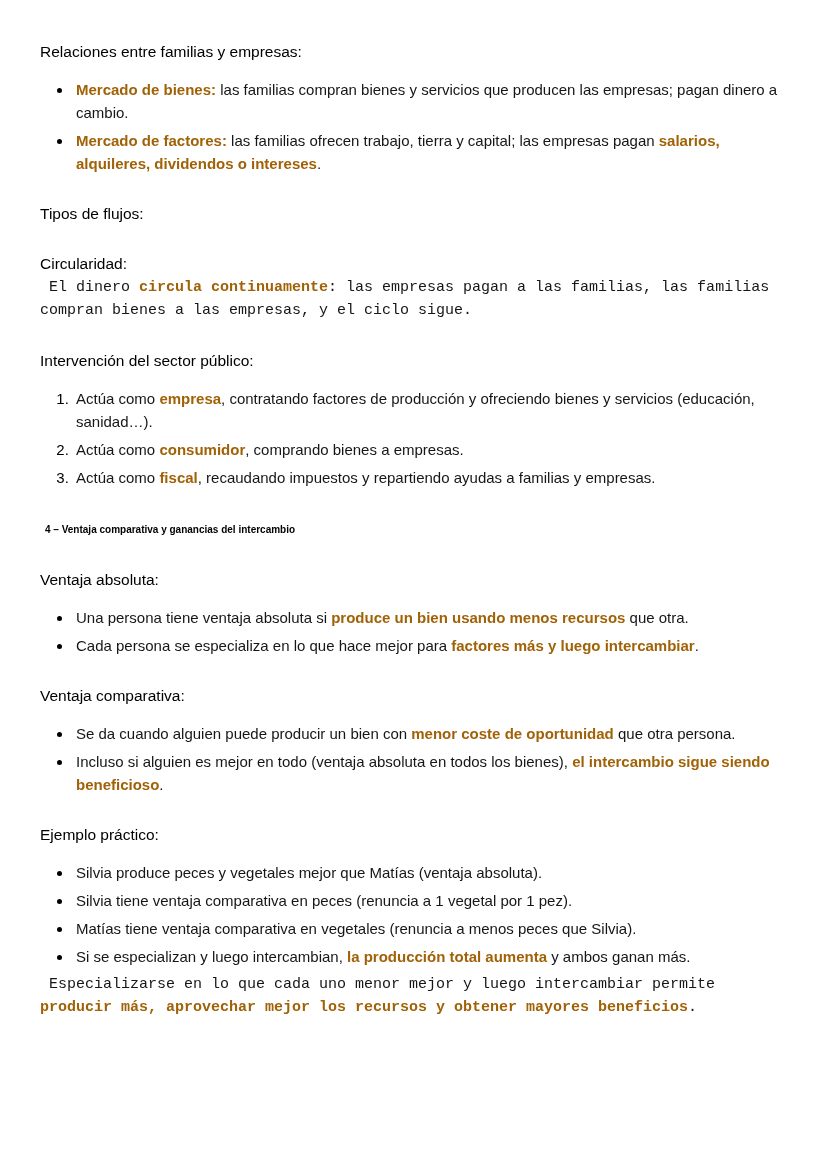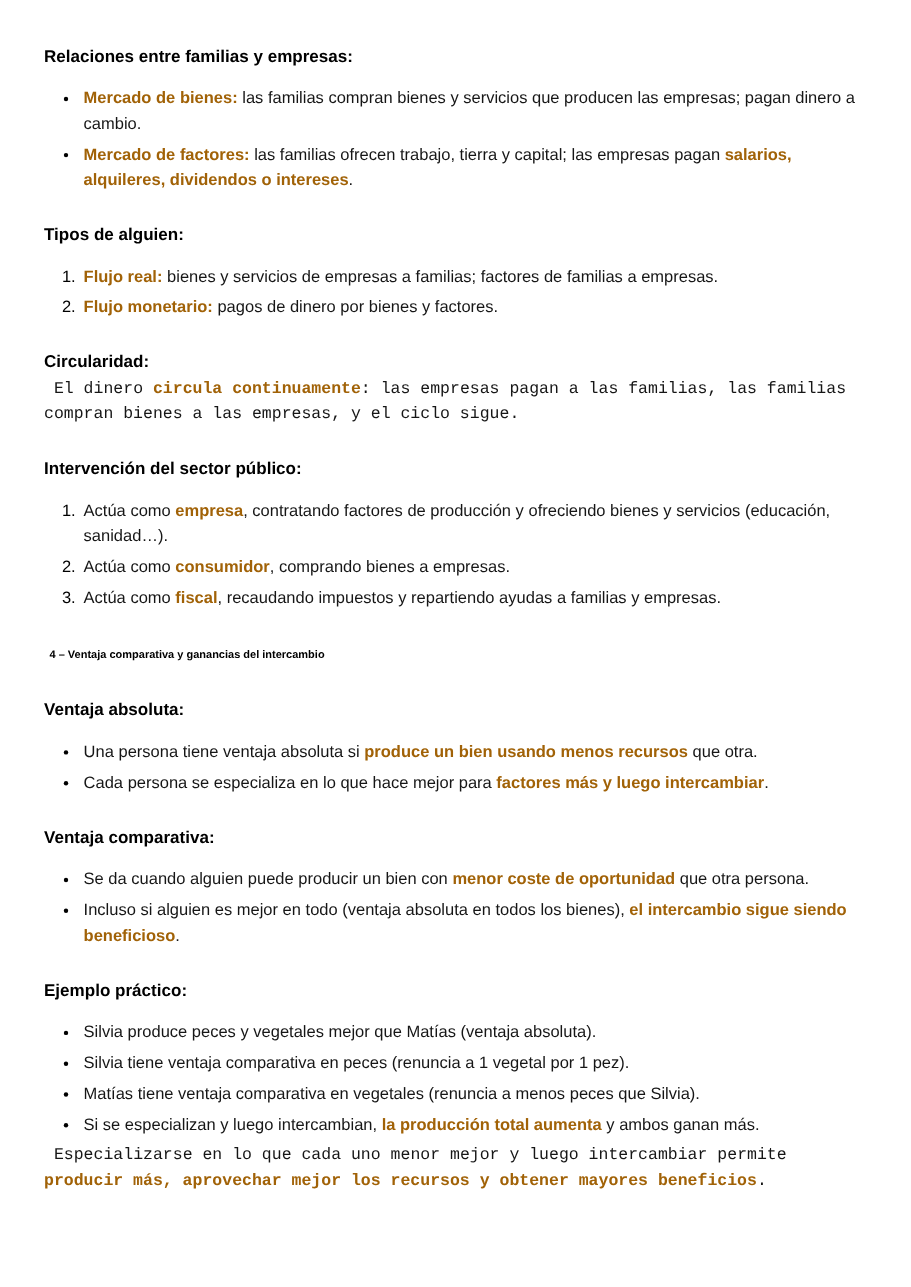--- a/index.html
+++ b/index.html
@@ -11,21 +11,21 @@
     font-family: "Liberation Sans", "DejaVu Sans", sans-serif;
     color: #161616;
   }
   .page {
     padding: 40px 38px 0 40px;
     font-size: 15px;
     line-height: 23px;
   }
   .heading {
     font-size: 15.5px;
-    font-weight: bold;
+    font-weight: normal;
     color: #000000;
     margin-top: 27px;
     line-height: 23px;
   }
   .heading.first { margin-top: 0; }
   .chapter-title {
     font-size: 10px;
     font-weight: bold;
     color: #000000;
     margin-top: 29px;
@@ -58,25 +58,21 @@
 <body>
 
 <div class="page">
 
   <div class="heading first">Relaciones entre familias y empresas:</div>
   <ul class="bullets">
     <li><strong>Mercado de bienes:</strong><span> las familias compran bienes y servicios que producen las empresas; pagan dinero a cambio.</span></li>
     <li><strong>Mercado de factores:</strong><span> las familias ofrecen trabajo, tierra y capital; las empresas pagan </span><strong>salarios, alquileres, dividendos o intereses</strong><span>.</span></li>
   </ul>
 
-  <div class="heading">Tipos de alguien:</div>
-  <ol class="numbers">
-    <li><strong>Flujo real:</strong><span> bienes y servicios de empresas a familias; factores de familias a empresas.</span></li>
-    <li><strong>Flujo monetario:</strong><span> pagos de dinero por bienes y factores.</span></li>
-  </ol>
+  <div class="heading">Tipos de flujos:</div>
 
   <div class="heading">Circularidad:</div>
   <div class="para"><span> El dinero </span><strong>circula continuamente</strong><span>: las empresas pagan a las familias, las familias compran bienes a las empresas, y el ciclo sigue.</span></div>
 
   <div class="heading">Intervención del sector público:</div>
   <ol class="numbers">
     <li><span>Actúa como </span><strong>empresa</strong><span>, contratando factores de producción y ofreciendo bienes y servicios (educación, sanidad…).</span></li>
     <li><span>Actúa como </span><strong>consumidor</strong><span>, comprando bienes a empresas.</span></li>
     <li><span>Actúa como </span><strong>fiscal</strong><span>, recaudando impuestos y repartiendo ayudas a familias y empresas.</span></li>
   </ol>

